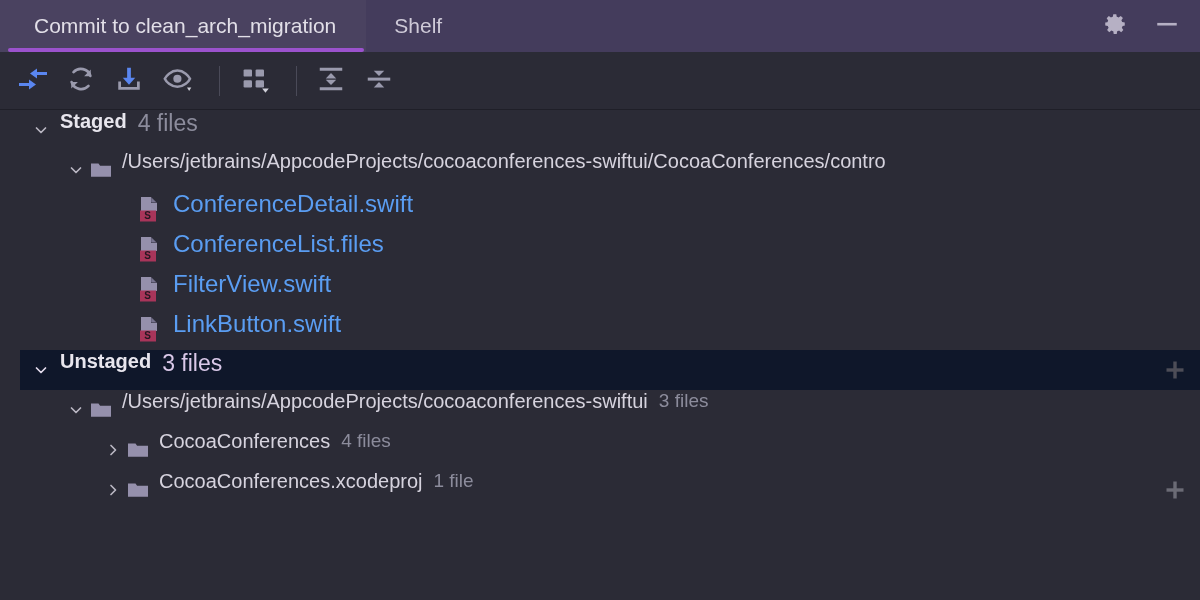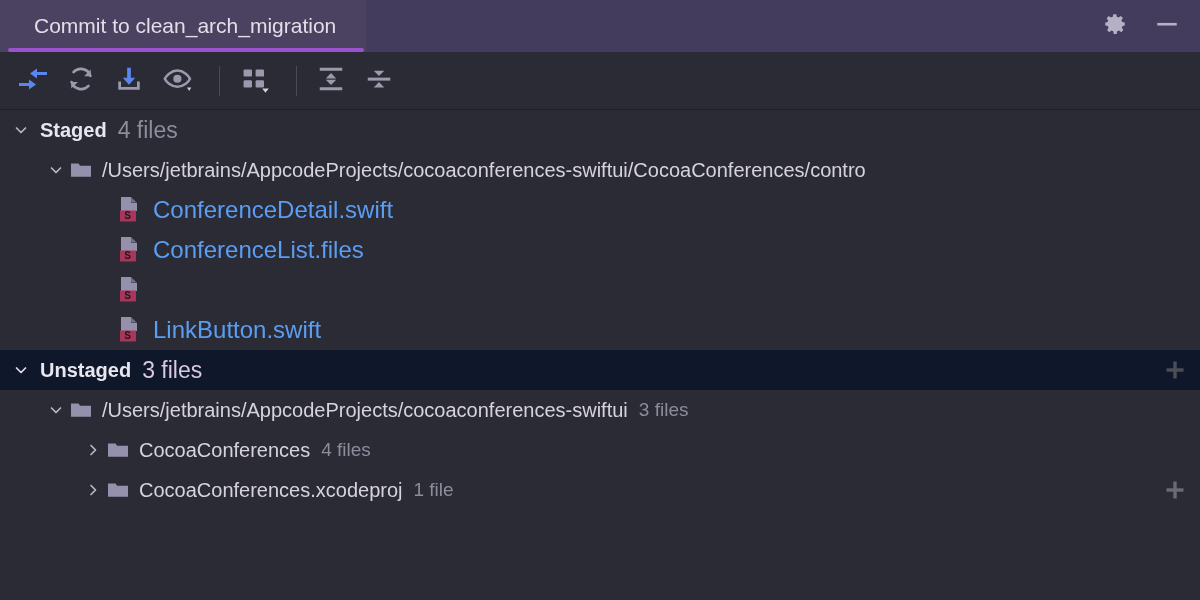--- a/index.html
+++ b/index.html
@@ -78,25 +78,25 @@
 
   
   .tree {
     background: #2b2b36;
     height: calc(600px - 52px - 59px);
     position: relative;
     overflow: hidden;
   }
   .row {
     display: flex;
-    align-items: center;
     height: 40px;
     position: relative;
     white-space: nowrap;
     cursor: default;
+    margin-left: 20px;
   }
   .row.selected { background: #0f172a; }
   .chev {
     width: 26px; min-width: 26px;
     display: flex; align-items: center; justify-content: center;
   }
   .indent-0 { padding-left: 8px; }
   .indent-1 { padding-left: 43px; }
   .indent-2 { padding-left: 80px; }
   .indent-file { padding-left: 118px; }
@@ -139,20 +139,23 @@
     cursor: pointer;
   }
 </style>
 </head>
 <body>
 
 <div class="header">
   <div class="tabstrip">
     <div class="tab active">
       <span>Commit to clean_arch_migration</span>
+    </div>
+    <div class="tab">
+      <span>Shelf</span>
     </div>
   </div>
   <div class="header-spacer"></div>
   <div class="header-actions">
     <div class="hdr-btn">
       <span>
         <svg width="26" height="26" viewBox="0 0 24 24" fill="#b6b0c4">
           <path d="M12 8.2a3.8 3.8 0 100 7.6 3.8 3.8 0 000-7.6zm0 5.9a2.1 2.1 0 110-4.2 2.1 2.1 0 010 4.2z"></path>
           <path d="M21 13.4v-2.8l-2.4-.4a6.9 6.9 0 00-.7-1.7l1.4-2-2-2-2 1.4a6.9 6.9 0 00-1.7-.7L13.2 3h-2.8l-.4 2.4c-.6.15-1.15.4-1.7.7l-2-1.4-2 2 1.4 2c-.3.55-.55 1.1-.7 1.7L3 10.6v2.8l2.4.4c.15.6.4 1.15.7 1.7l-1.4 2 2 2 2-1.4c.55.3 1.1.55 1.7.7l.4 2.4h2.8l.4-2.4c.6-.15 1.15-.4 1.7-.7l2 1.4 2-2-1.4-2c.3-.55.55-1.1.7-1.7l2.4-.4z"></path>
         </svg>
@@ -312,20 +315,21 @@
   <div class="row indent-file">
     <span class="file-icon">
       <svg width="25" height="28" viewBox="0 0 25 28">
         <path d="M3 1h10l6 6v8H3z" fill="#9590ac"></path>
         <path d="M13 1v6h6z" fill="#2b2b36"></path>
         <path d="M13.2 1.4l5.2 5.2h-5.2z" fill="#787490"></path>
         <rect x="2" y="14.5" width="16" height="11" fill="#a8355a"></rect>
         <text x="6.3" y="23.3" font-family="'Liberation Sans',sans-serif" font-size="10" font-weight="bold" fill="#241821">S</text>
       </svg>
     </span>
+    <span class="file-label">FilterView.swift</span>
   </div>
 
   <div class="row indent-file">
     <span class="file-icon">
       <svg width="25" height="28" viewBox="0 0 25 28">
         <path d="M3 1h10l6 6v8H3z" fill="#9590ac"></path>
         <path d="M13 1v6h6z" fill="#2b2b36"></path>
         <path d="M13.2 1.4l5.2 5.2h-5.2z" fill="#787490"></path>
         <rect x="2" y="14.5" width="16" height="11" fill="#a8355a"></rect>
         <text x="6.3" y="23.3" font-family="'Liberation Sans',sans-serif" font-size="10" font-weight="bold" fill="#241821">S</text>

